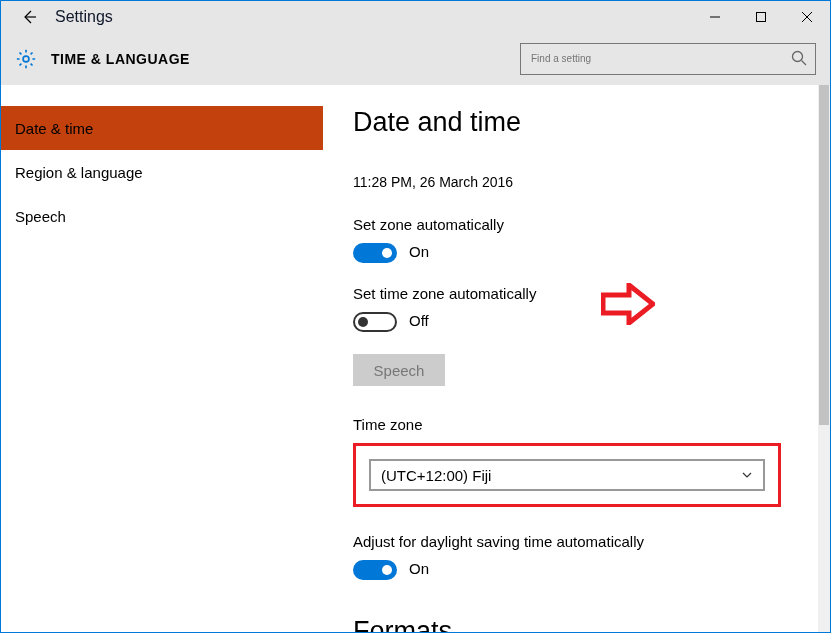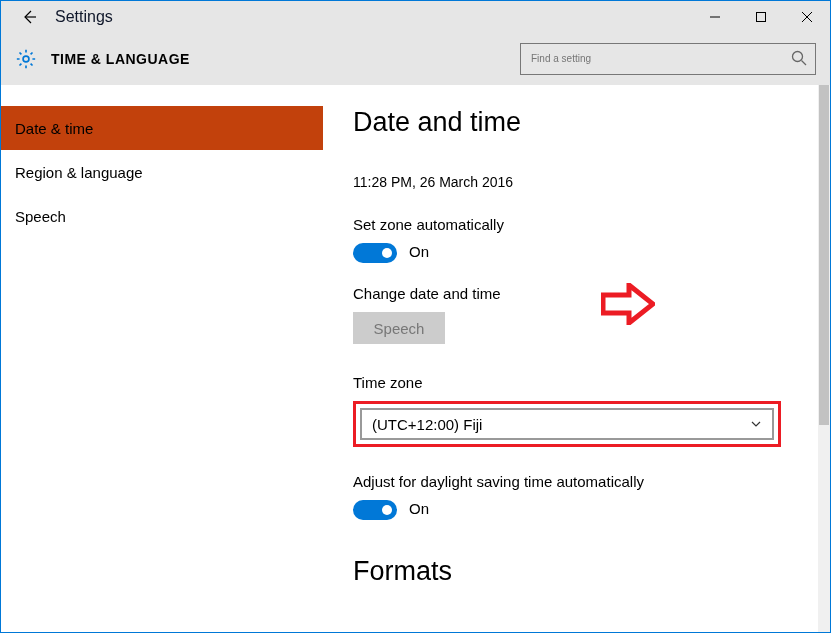--- a/index.html
+++ b/index.html
@@ -84,21 +84,21 @@
   .toggle-state { font-size: 15px; }
 
   
   .change-btn {
     width: 92px; height: 32px; background: #ccc; border: none;
     font-size: 15px; color: #777; cursor: default; text-align: center;
   }
 
   
   .dropdown-outer {
-    border: 3px solid #ec1c24; padding: 4px; width: 428px; margin-top:6px;
+    border: 3px solid #ec1c24; padding: 13px; width: 428px; margin-top:6px;
   }
   .dropdown {
     height: 32px; border: 2px solid #999; display: flex; align-items: center;
     padding: 0 10px; font-size: 15px; cursor: pointer; justify-content: space-between;
     background:#fff;
   }
 
   
   .arrow-annot {
     position: absolute; left: 278px; top: 198px; pointer-events: none;
@@ -183,23 +183,31 @@
         <div class="setting-block">
           <div class="setting-label">Set zone automatically</div>
           <div class="toggle-row">
             <div class="toggle on">
                 <div class="knob"></div>
               </div>
             <span class="toggle-state">On</span>
           </div>
         </div>
 
-
         <div class="setting-block">
-          <div class="setting-label">Change date and time</div>
+          <div class="setting-label">Set time zone automatically</div>
+          <div class="toggle-row">
+            <div class="toggle off">
+                <div class="knob"></div>
+              </div>
+            <span class="toggle-state">Off</span>
+          </div>
+        </div>
+
+        <div class="setting-block">
           <button class="change-btn" disabled="">Speech</button>
         </div>
 
         <div class="setting-block" style="margin-top:30px;">
           <div class="setting-label">Time zone</div>
           <div class="dropdown-outer">
             <div class="dropdown">
               <span>(UTC+12:00) Fiji</span>
               <svg width="12" height="12" viewBox="0 0 12 12">
                 <path d="M2 4 L6 8 L10 4" stroke="#333" stroke-width="1.2" fill="none"></path>

